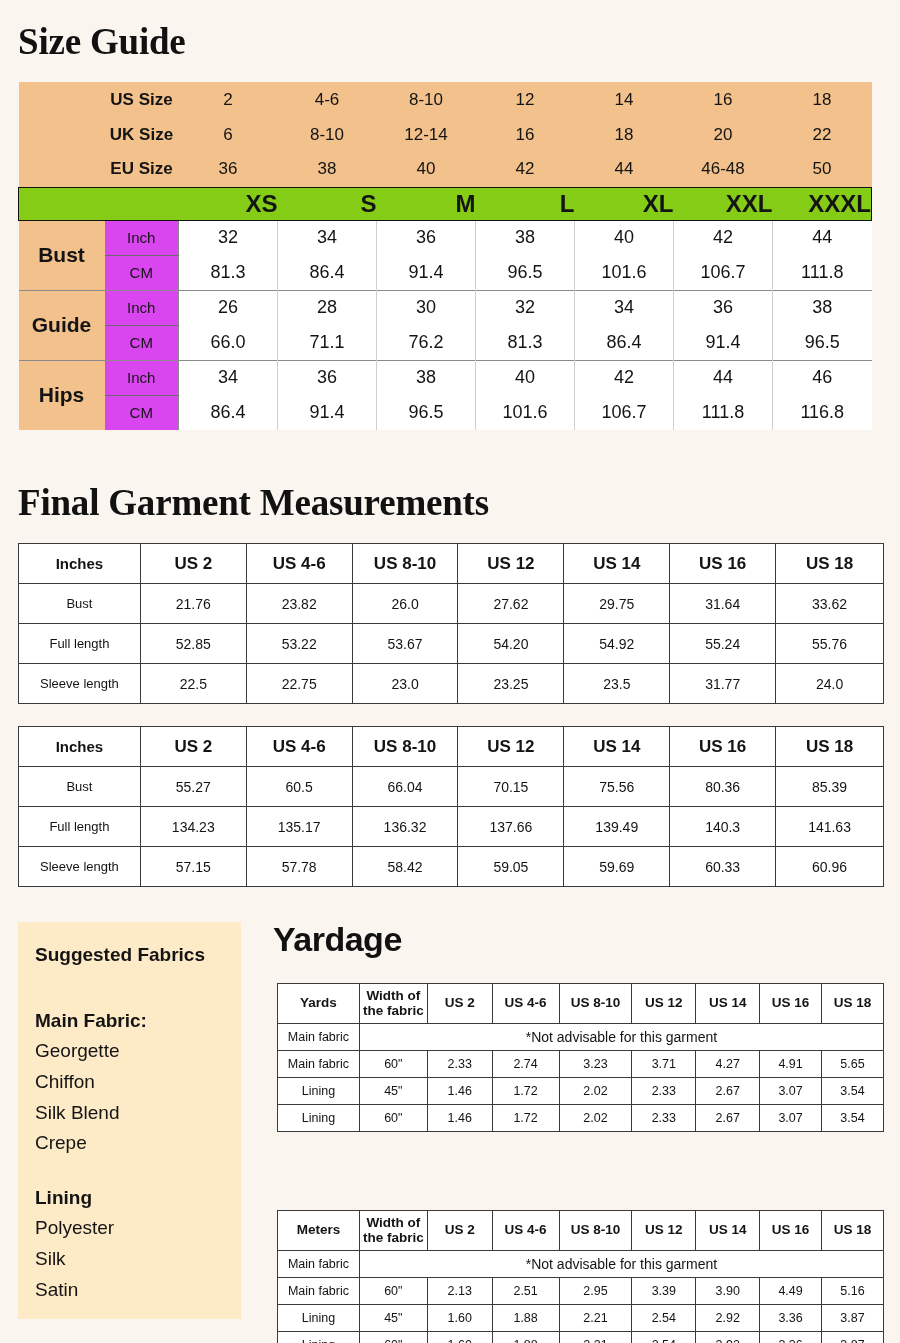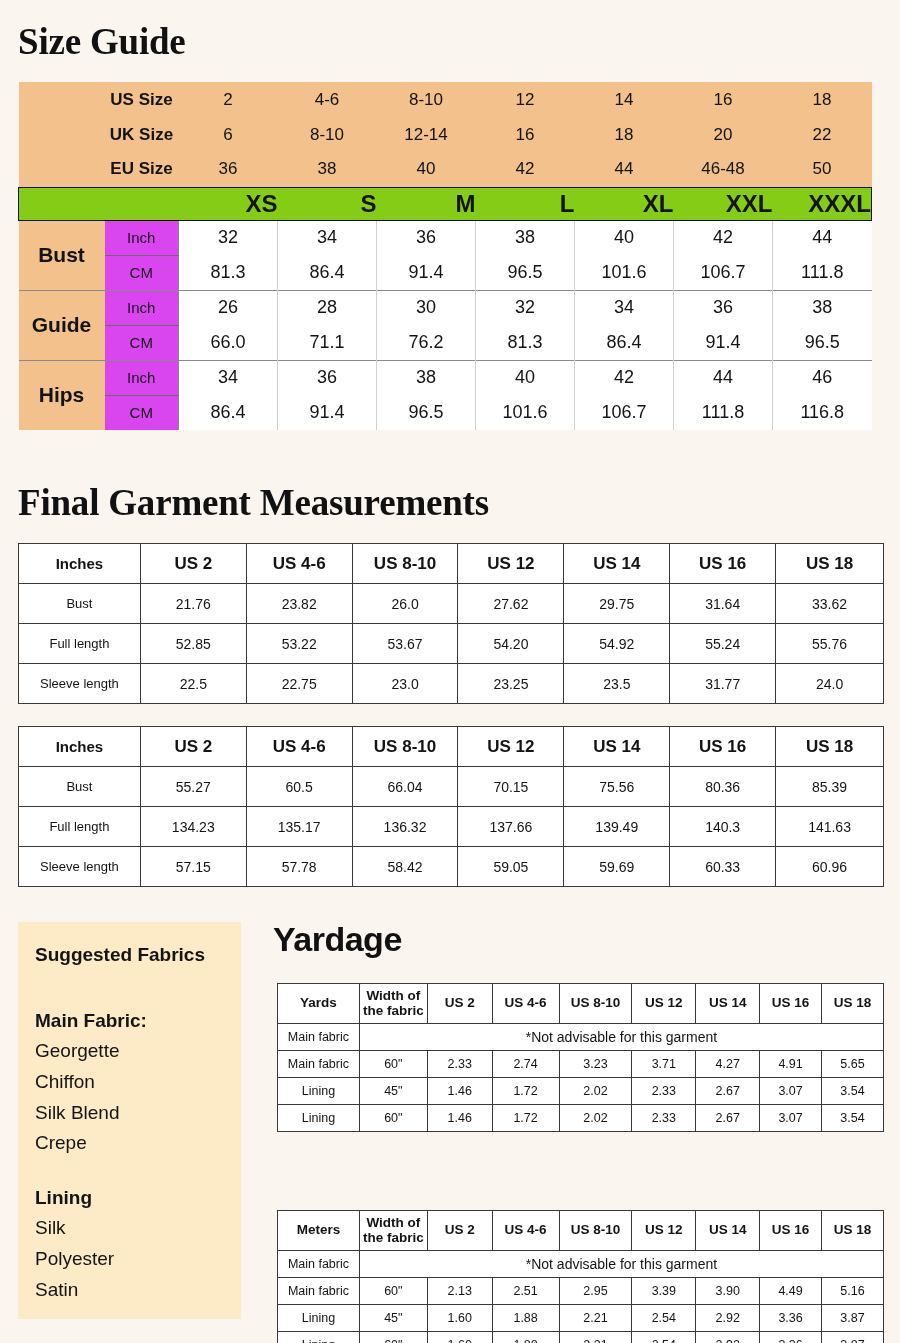--- a/index.html
+++ b/index.html
@@ -420,22 +420,22 @@
   <div class="panel-title">Suggested Fabrics</div>
   <div class="grp-title">Main Fabric:</div>
   <ul id="main-fabric-list">
       <li>Georgette</li>
       <li>Chiffon</li>
       <li>Silk Blend</li>
       <li>Crepe</li>
     </ul>
   <div class="grp-title">Lining</div>
   <ul id="lining-list">
+      <li>Polyester</li>
       <li>Silk</li>
-      <li>Polyester</li>
       <li>Satin</li>
     </ul>
 </div>
 
 <table class="grid yd" id="yd-yards">
   <colgroup>
     <col style="width:82px">
       <col style="width:68px">
       <col style="width:65px">
       <col style="width:67px">

